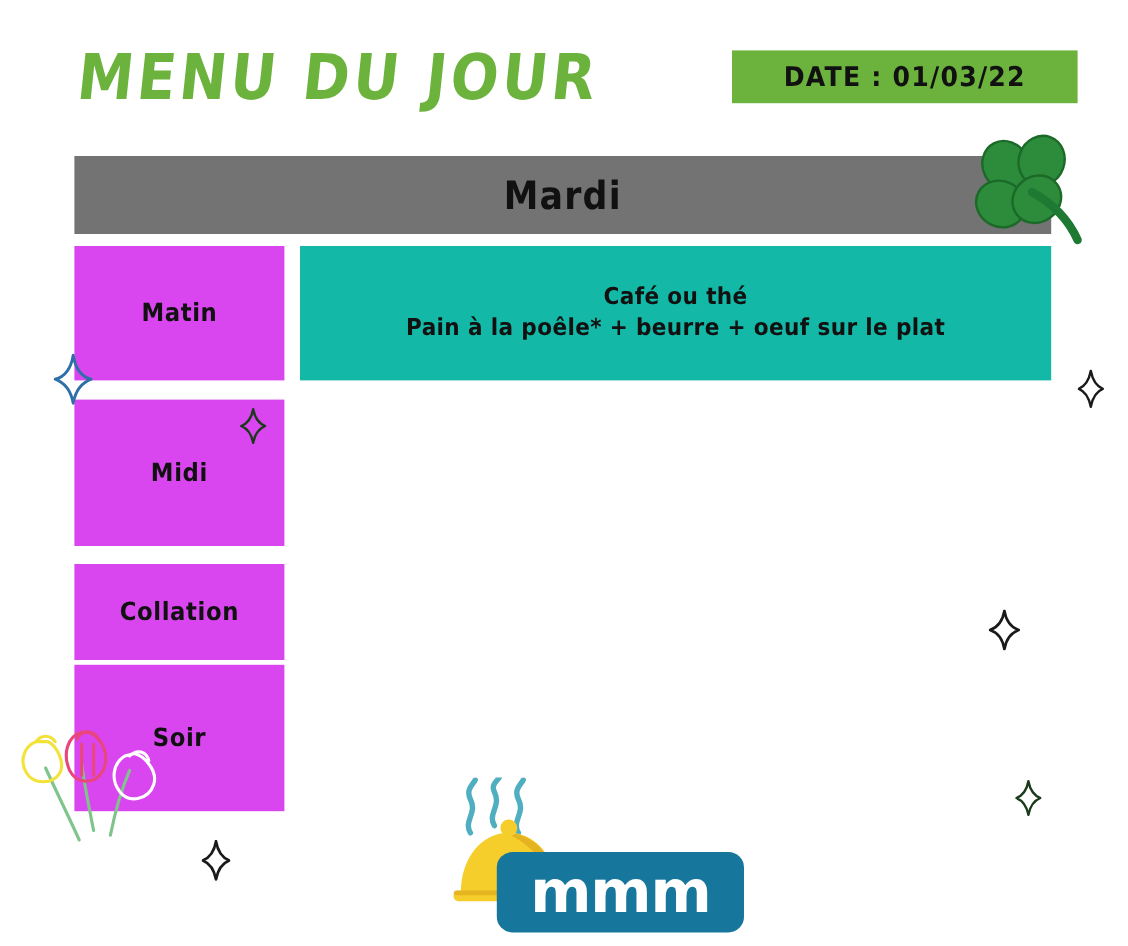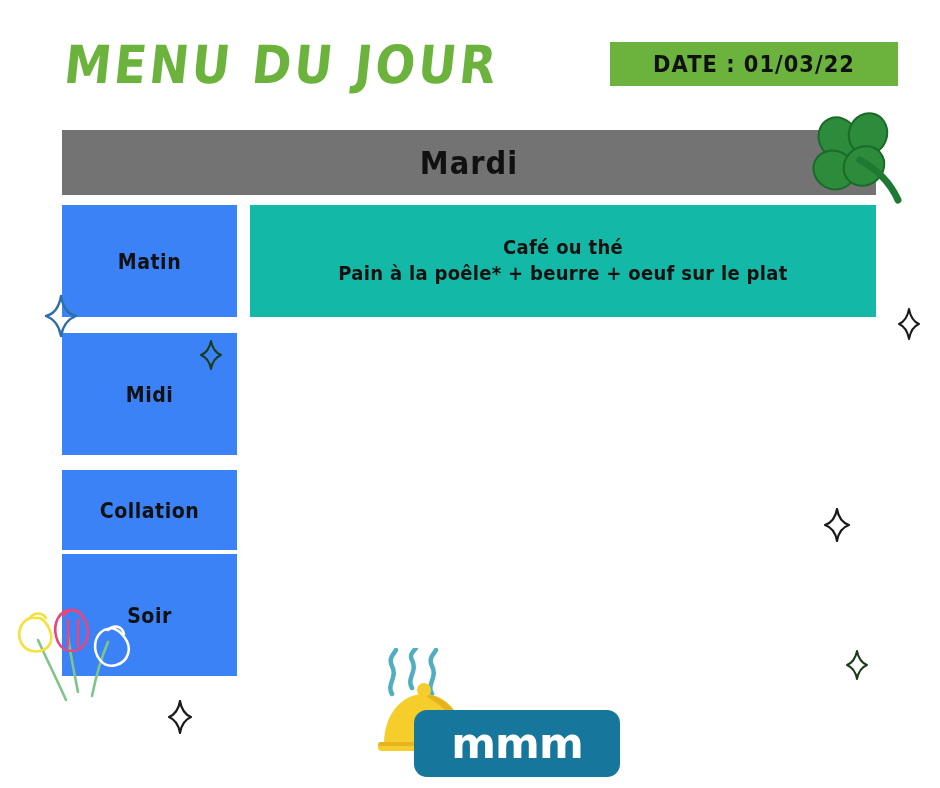--- a/index.html
+++ b/index.html
@@ -81,21 +81,21 @@
   
   .meal-row {
     position: absolute;
     left: 62px;
     width: 814px;
     display: flex;
     gap: 13px;
   }
   .meal-label-box {
     width: 175px;
-    background: #3b82f6;
+    background: #d946ef;
     display: flex;
     align-items: center;
     justify-content: center;
     flex: 0 0 175px;
     position: relative;
   }
   .meal-label-text {
     font-size: 19px;
     font-weight: 700;
     color: #111111;
@@ -162,21 +162,21 @@
     position: absolute;
     left: 38px;
     top: 62px;
     width: 206px;
     height: 67px;
     display: flex;
     align-items: center;
     justify-content: center;
     color: #ffffff;
     font-family: "DejaVu Sans", sans-serif;
-    font-size: 43px;
+    font-size: 49px;
     font-weight: 700;
     letter-spacing: -1px;
     line-height: 1;
   }
 </style>
 </head>
 <body>
 
 <div id="page">
 

